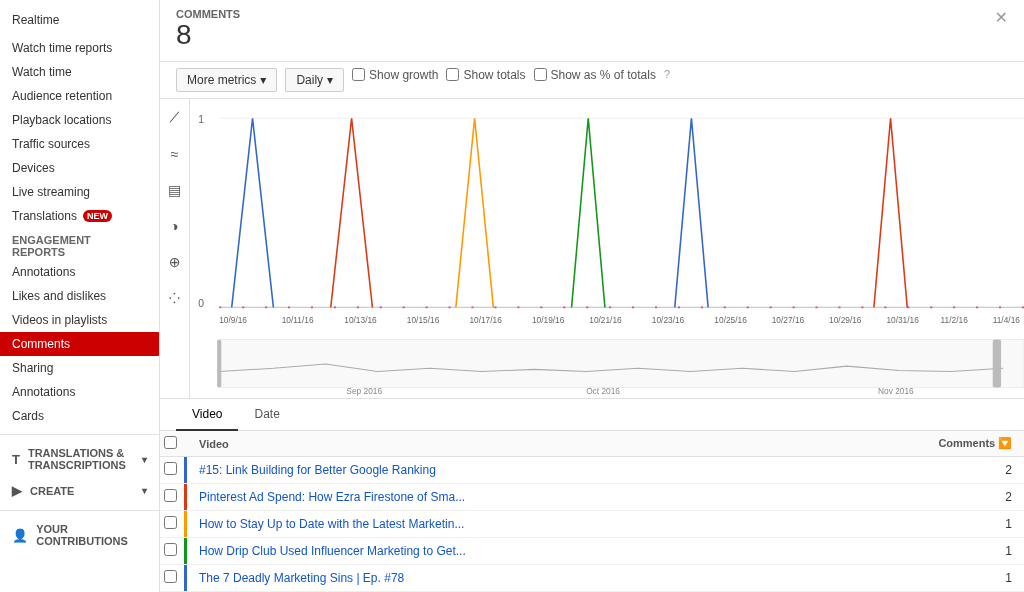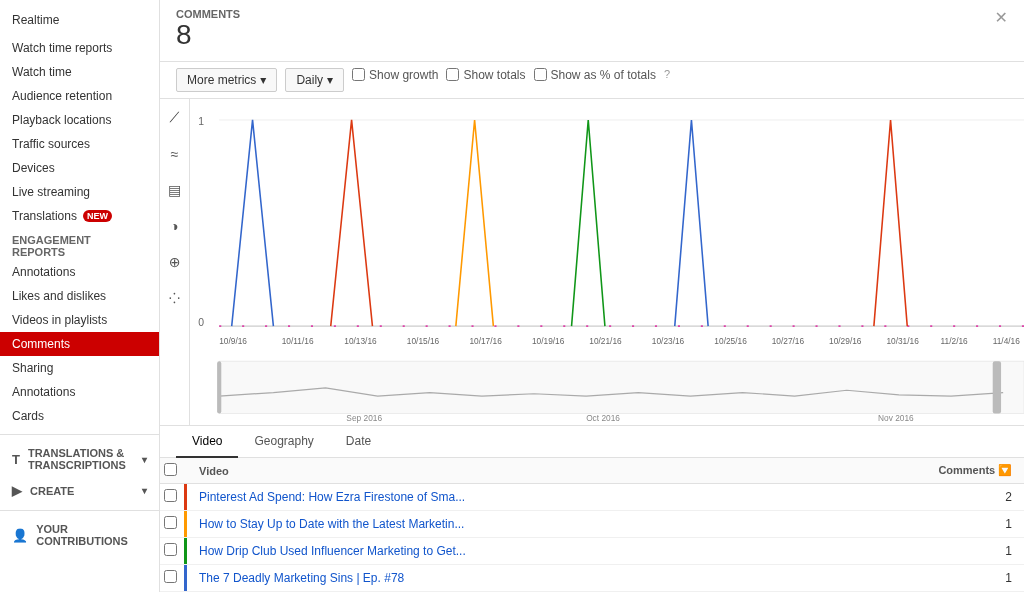--- a/index.html
+++ b/index.html
@@ -379,21 +379,20 @@
 
         <rect x="770" y="225" width="8" height="45" fill="#bbb" rx="2"></rect>
         <rect x="26" y="225" width="4" height="45" fill="#bbb" rx="2"></rect>
       </svg>
     </div>
   </div>
 
   <div class="bottom-section">
     <div class="tabs" id="tabs-container">
         <div class="tab active">Video</div>
-        <div class="tab">Geography</div>
         <div class="tab">Date</div>
       </div>
     <div class="table-container">
       <table class="data-table">
         <thead>
           <tr>
             <th class="th-checkbox">
               <input type="checkbox" style="">
             </th>
             <th class="row-indicator"></th>
@@ -401,30 +400,40 @@
             <th class="right">
               Comments <span>🔽</span>
             </th>
           </tr>
         </thead>
         <tbody id="table-body">
             <tr>
     <td class="td-checkbox">
       <input type="checkbox" style="">
     </td>
-    <td class="row-indicator" style="background:#dc3912;"></td>
+    <td class="row-indicator" style="background:#3366cc;"></td>
     <td>
-      <a href="#">Pinterest Ad Spend: How Ezra Firestone of Sma...</a>
+      <a href="#">#15: Link Building for Better Google Ranking</a>
     </td>
     <td class="right">2</td>
   </tr>
             <tr>
     <td class="td-checkbox">
       <input type="checkbox" style="">
     </td>
+    <td class="row-indicator" style="background:#dc3912;"></td>
+    <td>
+      <a href="#">Pinterest Ad Spend: How Ezra Firestone of Sma...</a>
+    </td>
+    <td class="right">2</td>
+  </tr>
+            <tr>
+    <td class="td-checkbox">
+      <input type="checkbox" style="">
+    </td>
     <td class="row-indicator" style="background:#ff9900;"></td>
     <td>
       <a href="#">How to Stay Up to Date with the Latest Marketin...</a>
     </td>
     <td class="right">1</td>
   </tr>
             <tr>
     <td class="td-checkbox">
       <input type="checkbox" style="">
     </td>

